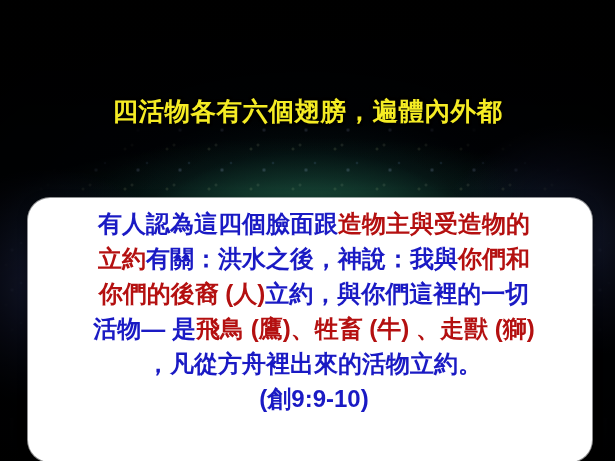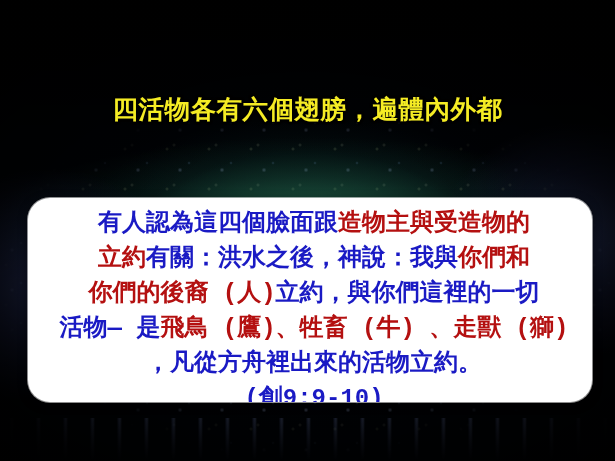--- a/index.html
+++ b/index.html
@@ -6,21 +6,21 @@
     margin: 0;
     padding: 0;
     background: #000;
   }
   #slide {
     position: relative;
     width: 615px;
     height: 461px;
     overflow: hidden;
     background: #000205;
-    font-family: Liberation Mono, monospace;
+    font-family: Liberation Sans, sans-serif;
   }
 
   
   .bg-layer { position: absolute; inset: 0; pointer-events: none; }
 
   
   .bg-glow-core {
     background:
       radial-gradient(ellipse 120px 70px at 50% 56%, rgba(255,255,255,0.95) 0%, rgba(222,255,235,0.75) 22%, rgba(120,210,160,0.42) 45%, rgba(30,90,70,0.18) 68%, rgba(0,0,0,0) 85%);
   }
@@ -96,21 +96,21 @@
     white-space: pre;
   }
   .scripture .sline { display: block; }
 
   
   .card {
     position: absolute;
     left: 28px;
     top: 198px;
     width: 564px;
-    height: 204px;
+    height: 264px;
     background: #ffffff;
     border-radius: 22px;
     box-shadow: 0 0 0 1px rgba(255,255,255,0.55), 0 2px 10px rgba(0,0,0,0.6);
     box-sizing: border-box;
     padding: 8px 2px 6px 10px;
     overflow: hidden;
   }
   .card-text {
     font-size: 24px;
     line-height: 35px;

